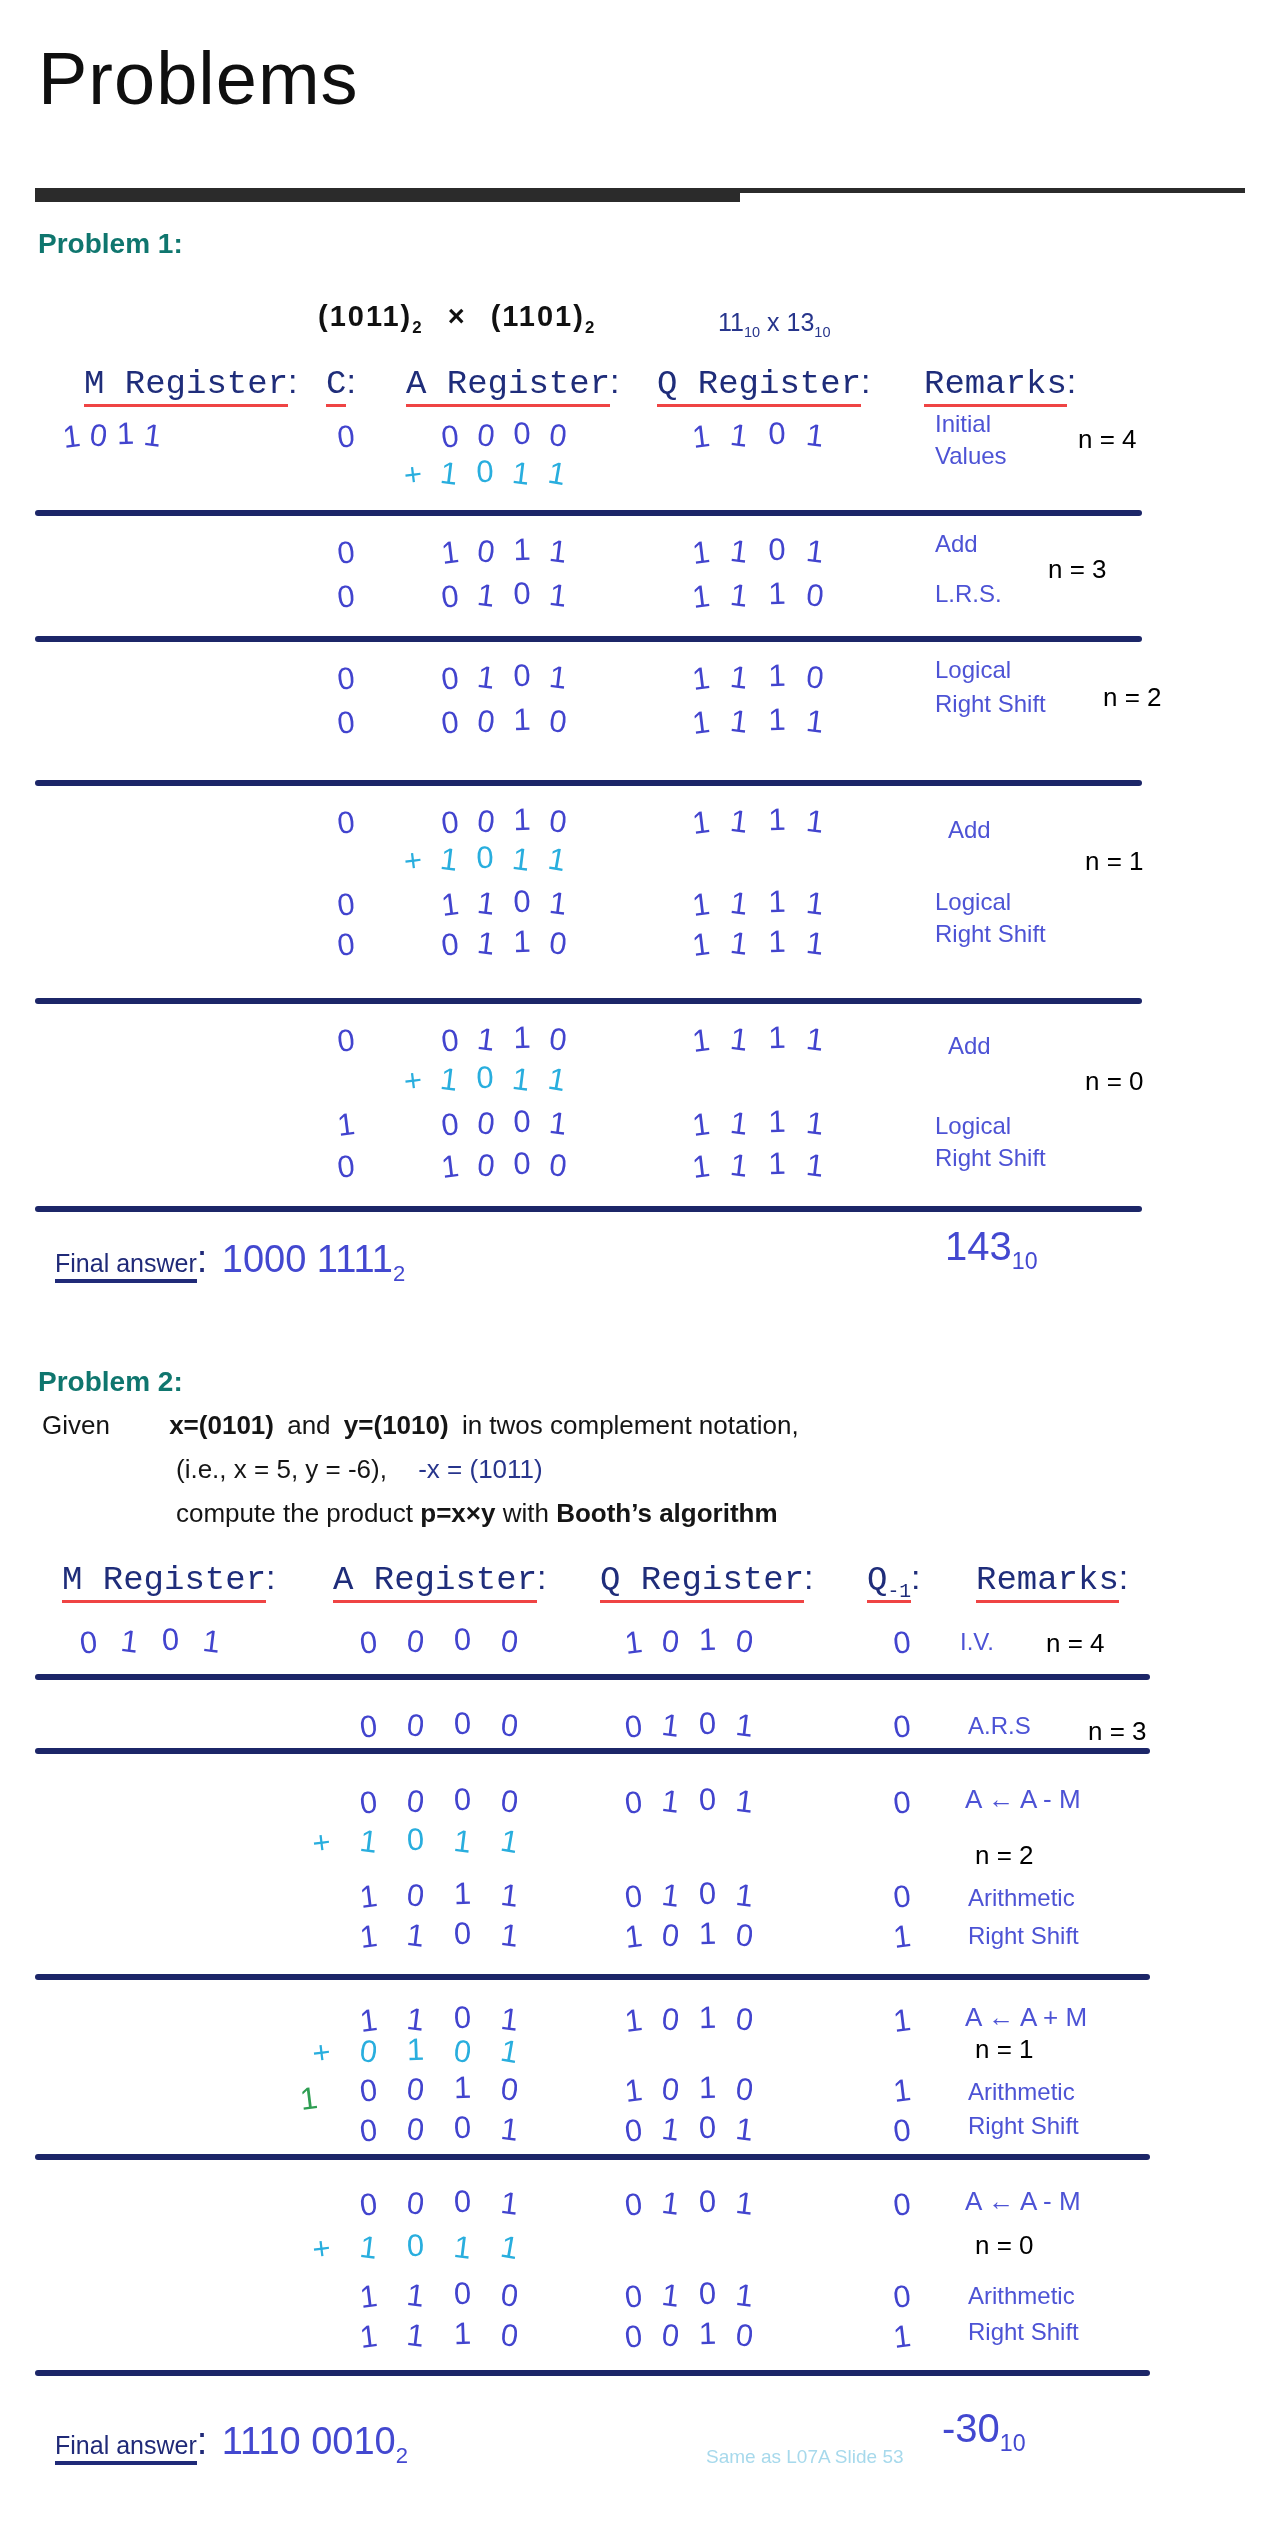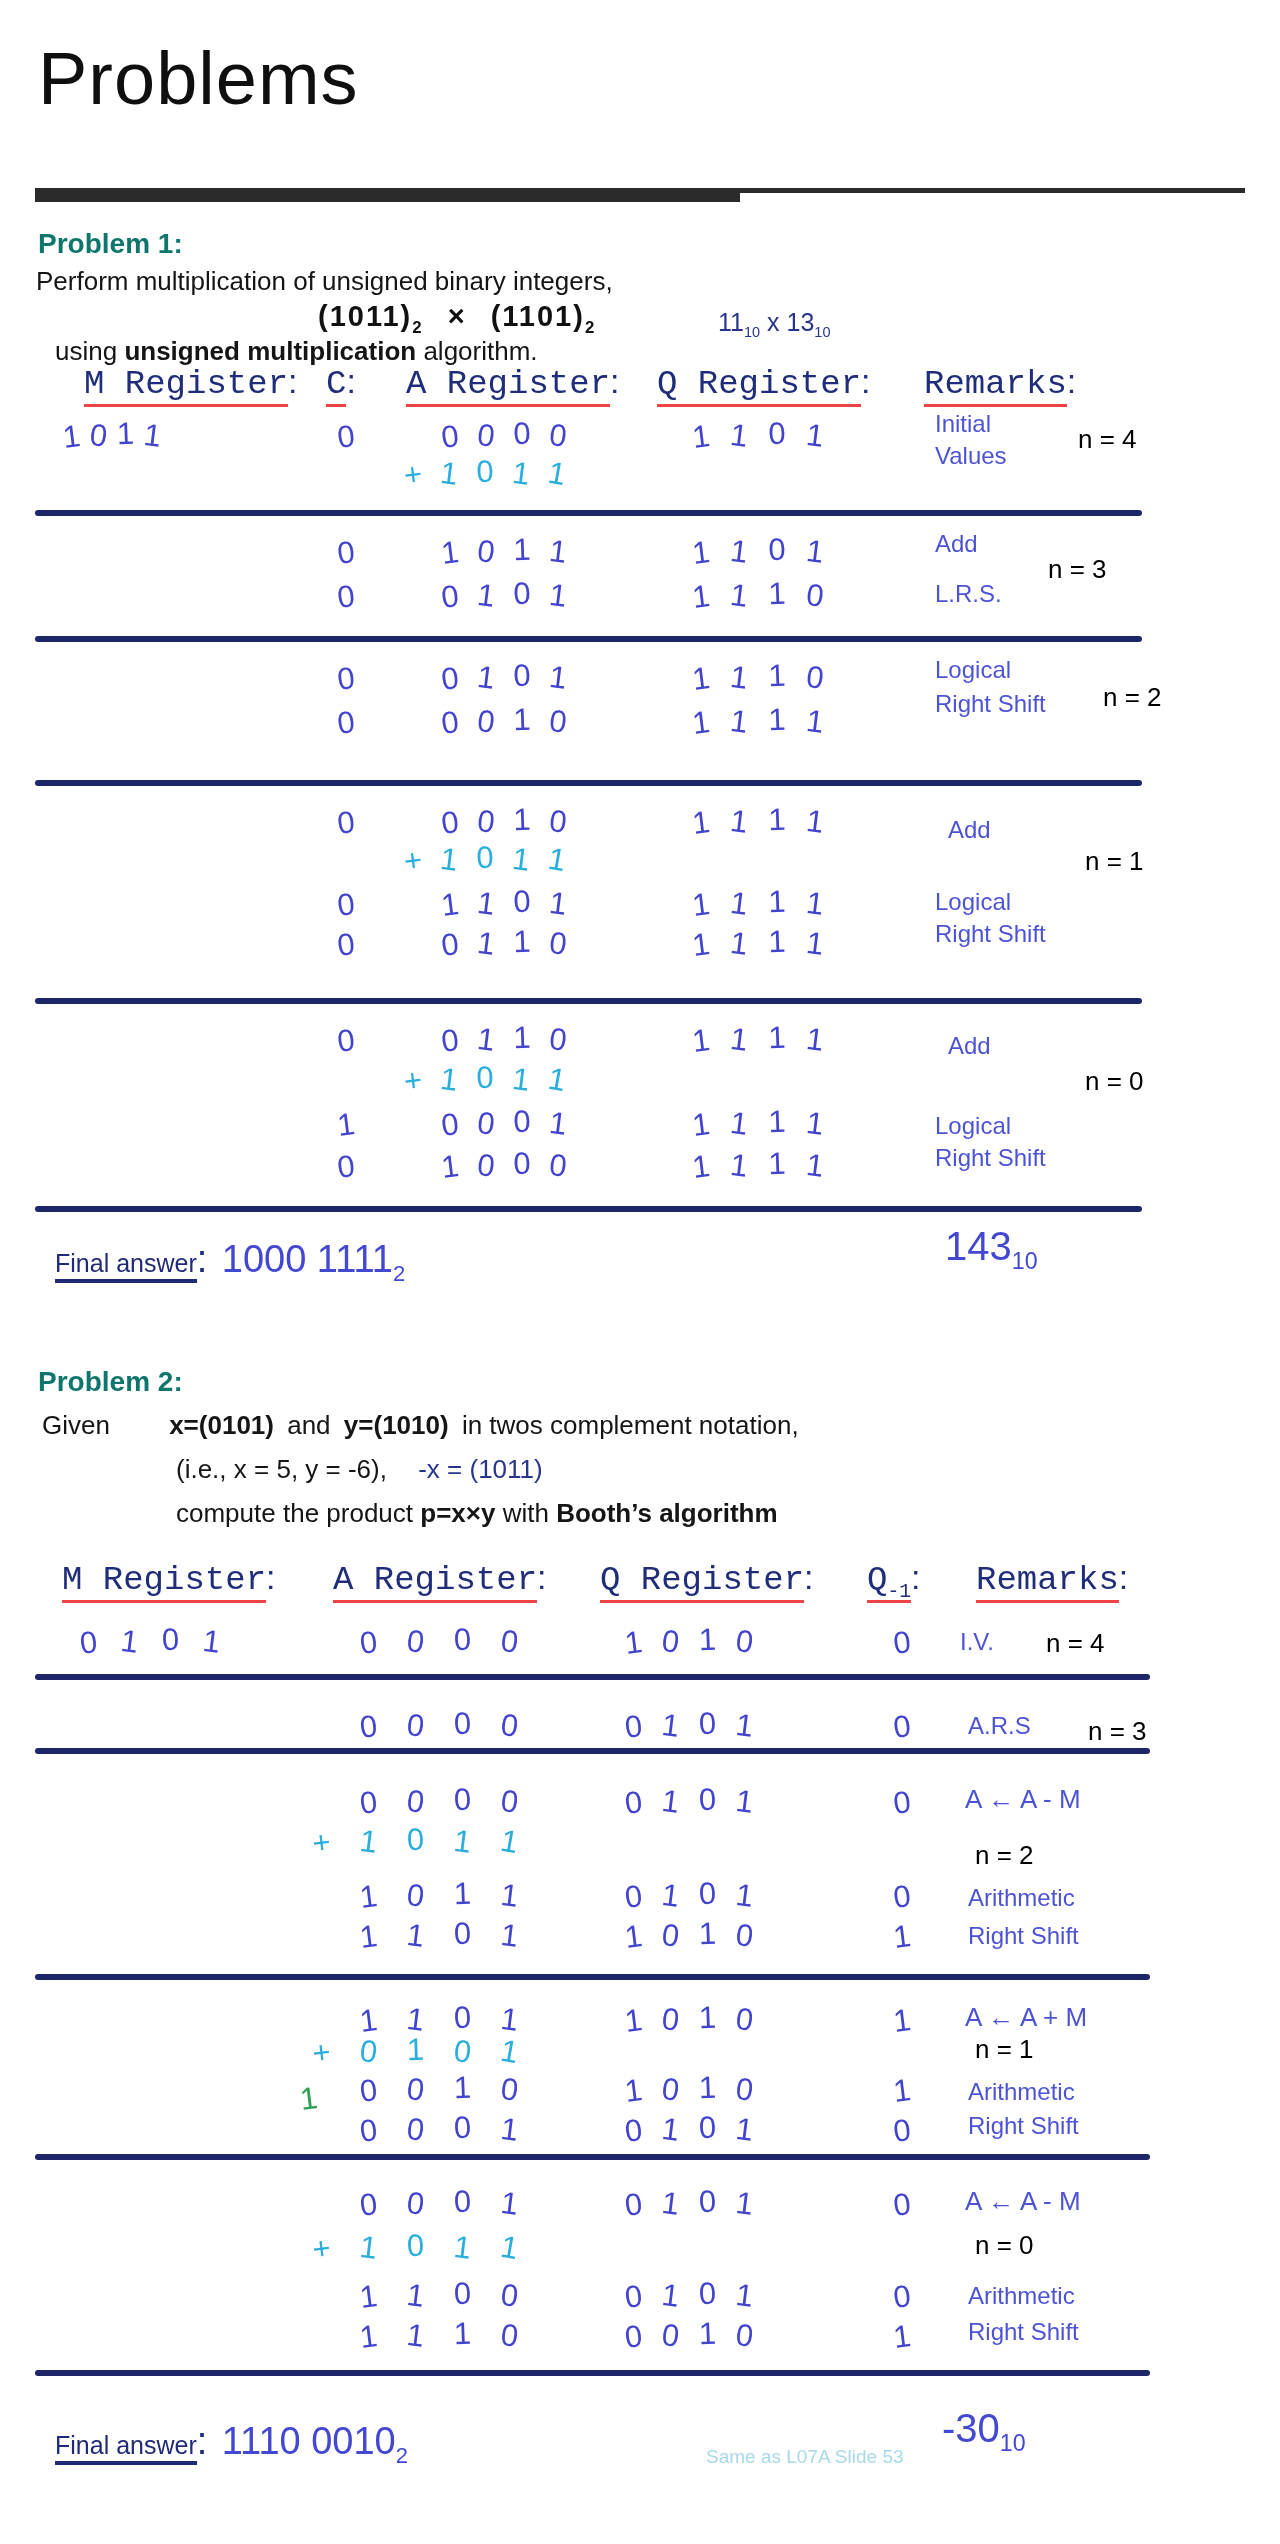--- a/index.html
+++ b/index.html
@@ -40,31 +40,27 @@
 </head>
 <body>
 
 <div class="page">
 
   <div class="abs title" style="left:38px;top:36px;">Problems</div>
   <div class="bar" style="left:35px;top:188px;width:705px;height:14px;"></div>
   <div class="bar" style="left:740px;top:188px;width:505px;height:5px;"></div>
 
   <div class="abs h1" style="left:38px;top:228px;">Problem 1:</div>
-  <div class="abs body-text" style="left:36px;top:266px;">Perform multiplication of unsigned binary integers,</div>
   <div class="abs expr" style="left:318px;top:300px;">
     <span>(1011)</span><sub>2</sub>
     <span style="margin:0 14px;">×</span>
     <span>(1101)</span><sub>2</sub>
   </div>
   <div class="abs dec-note" style="left:718px;top:308px;">
     <span>11</span><sub>10</sub><span> x </span><span>13</span><sub>10</sub>
-  </div>
-  <div class="abs body-text" style="left:55px;top:336px;">
-    <span>using </span><span class="b">unsigned multiplication</span><span> algorithm.</span>
   </div>
 
   <div class="abs hdr" style="left:84px;top:362px;"><span class="u">M Register</span><span>:</span></div>
   <div class="abs hdr" style="left:326px;top:362px;"><span class="u">C</span><span>:</span></div>
   <div class="abs hdr" style="left:406px;top:362px;"><span class="u">A Register</span><span>:</span></div>
   <div class="abs hdr" style="left:657px;top:362px;"><span class="u">Q Register</span><span>:</span></div>
   <div class="abs hdr" style="left:924px;top:362px;"><span class="u">Remarks</span><span>:</span></div>
 
   <div class="abs hw t1m" style="left:58px;top:418px;"><span>1</span><span>0</span><span>1</span><span>1</span></div>
   <div class="abs hw t1c" style="left:330px;top:418px;"><span>0</span></div>

